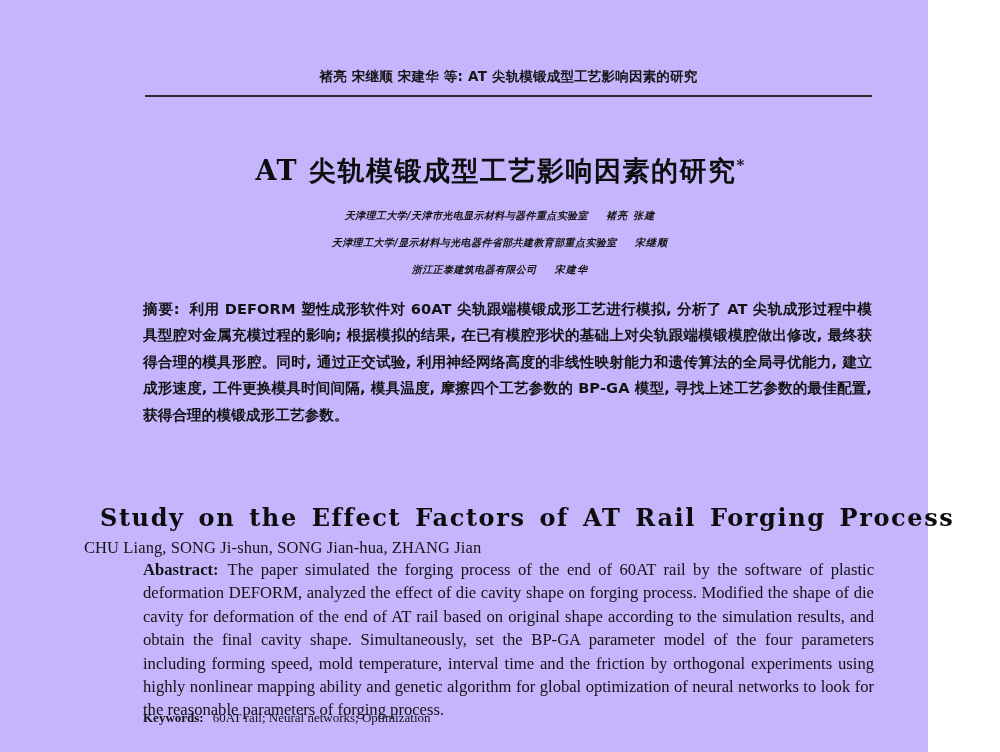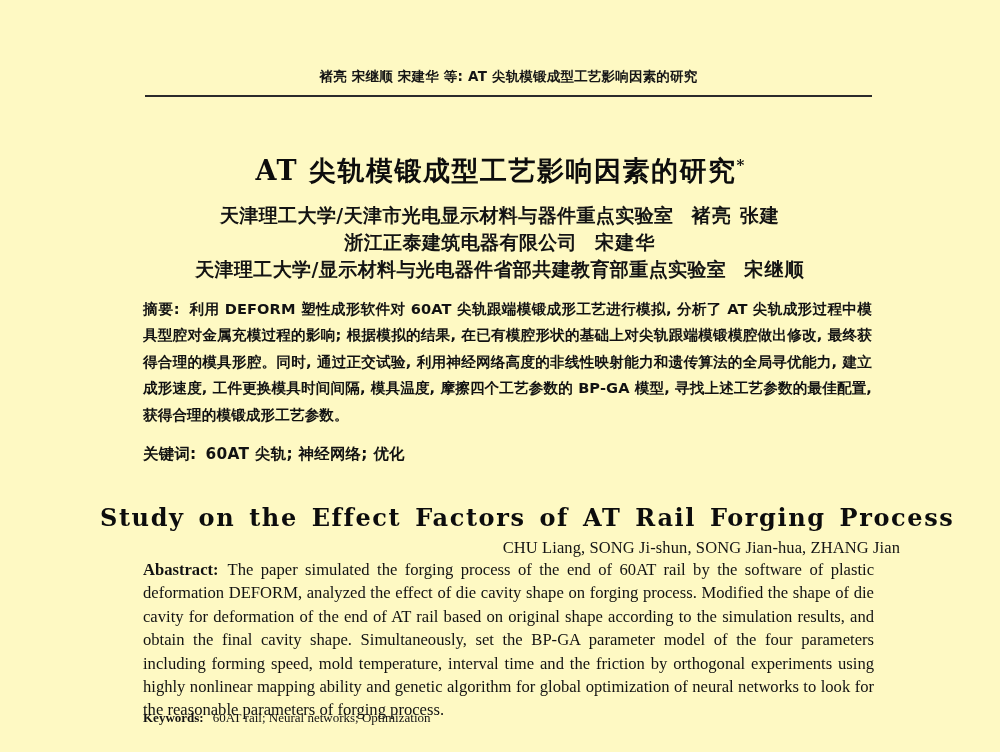--- a/index.html
+++ b/index.html
@@ -12,23 +12,23 @@
     height: 752px;
     overflow: hidden;
     font-family: "Liberation Serif", "DejaVu Serif", serif;
     color: #111111;
     position: relative;
   }
 
   .page {
     position: absolute;
     left: 0; top: 0;
-    width: 1000px;
+    width: 928px;
     height: 752px;
-    background: #fef9c3;
+    background: #c4b5fd;
   }
 
   
   .running-header {
     position: absolute;
     left: 145px;
     top: 68px;
     width: 727px;
     text-align: center;
     font-family: "DejaVu Sans", "Liberation Sans", sans-serif;
@@ -71,22 +71,23 @@
   
   .affil-block {
     position: absolute;
     left: 100px;
     top: 202px;
     width: 800px;
     text-align: center;
   }
   .affil-line {
     font-family: "DejaVu Sans", "Liberation Sans", sans-serif;
-    font-size: 19px;
-    font-weight: 700;
+    font-size: 10px;
+    font-weight: 700;
+    font-style: italic;
     letter-spacing: 0.4px;
     line-height: 27px;
     color: #141414;
     white-space: nowrap;
   }
   .affil-line .names {
     padding-left: 18px;
     letter-spacing: 1.2px;
   }
 
@@ -133,24 +134,24 @@
     font-family: "DejaVu Serif", "Liberation Serif", serif;
     font-size: 24px;
     font-weight: 700;
     letter-spacing: 1.6px;
     word-spacing: 4px;
     color: #0d0d0d;
     white-space: nowrap;
   }
   .en-authors {
     position: absolute;
-    left: 100px;
+    left: 84px;
     top: 538px;
     width: 800px;
-    text-align: right;
+    text-align: left;
     font-family: "Liberation Serif", "DejaVu Serif", serif;
     font-size: 16.5px;
     font-weight: 400;
     letter-spacing: 0.1px;
     color: #141414;
     white-space: nowrap;
   }
 
   
   .en-abstract {
@@ -195,34 +196,31 @@
 
   <div class="cn-title">
     <span>AT 尖轨模锻成型工艺影响因素的研究</span><span class="star">*</span>
   </div>
 
   <div class="affil-block">
     <div class="affil-line">
       <span>天津理工大学/天津市光电显示材料与器件重点实验室</span><span class="names">褚亮 张建</span>
     </div>
     <div class="affil-line">
+      <span>天津理工大学/显示材料与光电器件省部共建教育部重点实验室</span><span class="names">宋继顺</span>
+    </div>
+    <div class="affil-line">
       <span>浙江正泰建筑电器有限公司</span><span class="names">宋建华</span>
     </div>
-    <div class="affil-line">
-      <span>天津理工大学/显示材料与光电器件省部共建教育部重点实验室</span><span class="names">宋继顺</span>
-    </div>
   </div>
 
   <div class="cn-abstract">
     <span class="lead">摘要:</span><span class="gap"></span><span>利用 DEFORM 塑性成形软件对 60AT 尖轨跟端模锻成形工艺进行模拟, 分析了 AT 尖轨成形过程中模具型腔对金属充模过程的影响; 根据模拟的结果, 在已有模腔形状的基础上对尖轨跟端模锻模腔做出修改, 最终获得合理的模具形腔。同时, 通过正交试验, 利用神经网络高度的非线性映射能力和遗传算法的全局寻优能力, 建立成形速度, 工件更换模具时间间隔, 模具温度, 摩擦四个工艺参数的 BP-GA 模型, 寻找上述工艺参数的最佳配置, 获得合理的模锻成形工艺参数。</span>
   </div>
 
-  <div class="cn-keywords">
-    <span class="lead">关键词:</span><span class="gap"></span><span>60AT 尖轨; 神经网络; 优化</span>
-  </div>
 
   <div class="en-title">Study on the Effect Factors of AT Rail Forging Process</div>
 
   <div class="en-authors">CHU Liang, SONG Ji-shun, SONG Jian-hua, ZHANG Jian</div>
 
   <div class="en-abstract">
     <span class="lead">Abastract:</span><span class="gap"></span><span>The paper simulated the forging process of the end of 60AT rail by the software of plastic deformation DEFORM, analyzed the effect of die cavity shape on forging process. Modified the shape of die cavity for deformation of the end of AT rail based on original shape according to the simulation results, and obtain the final cavity shape. Simultaneously, set the BP-GA parameter model of the four parameters including forming speed, mold temperature, interval time and the friction by orthogonal experiments using highly nonlinear mapping ability and genetic algorithm for global optimization of neural networks to look for the reasonable parameters of forging process.</span>
   </div>
 
   <div class="en-keywords">

